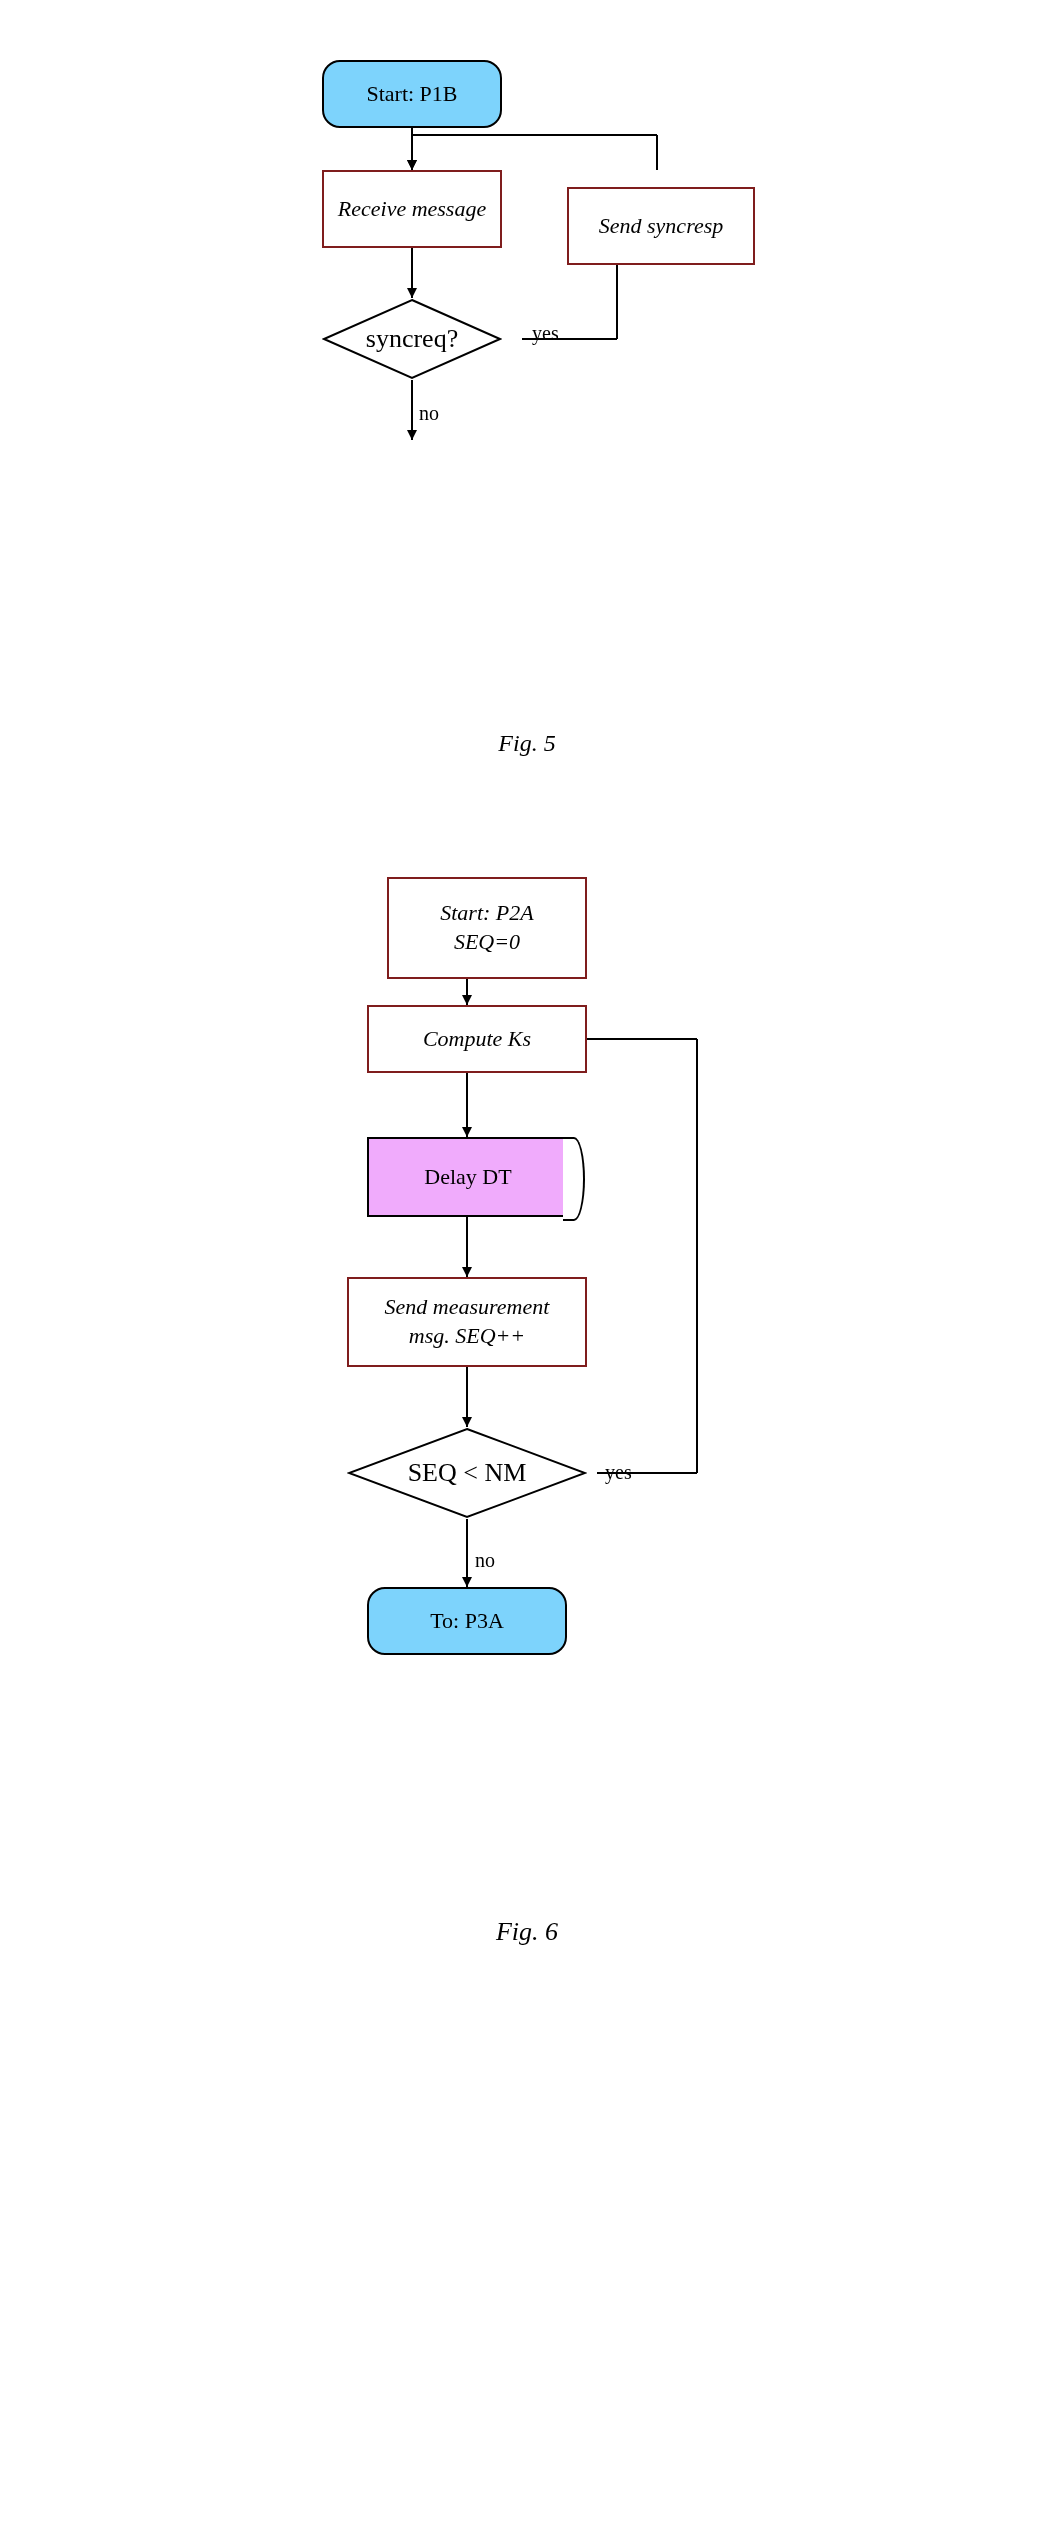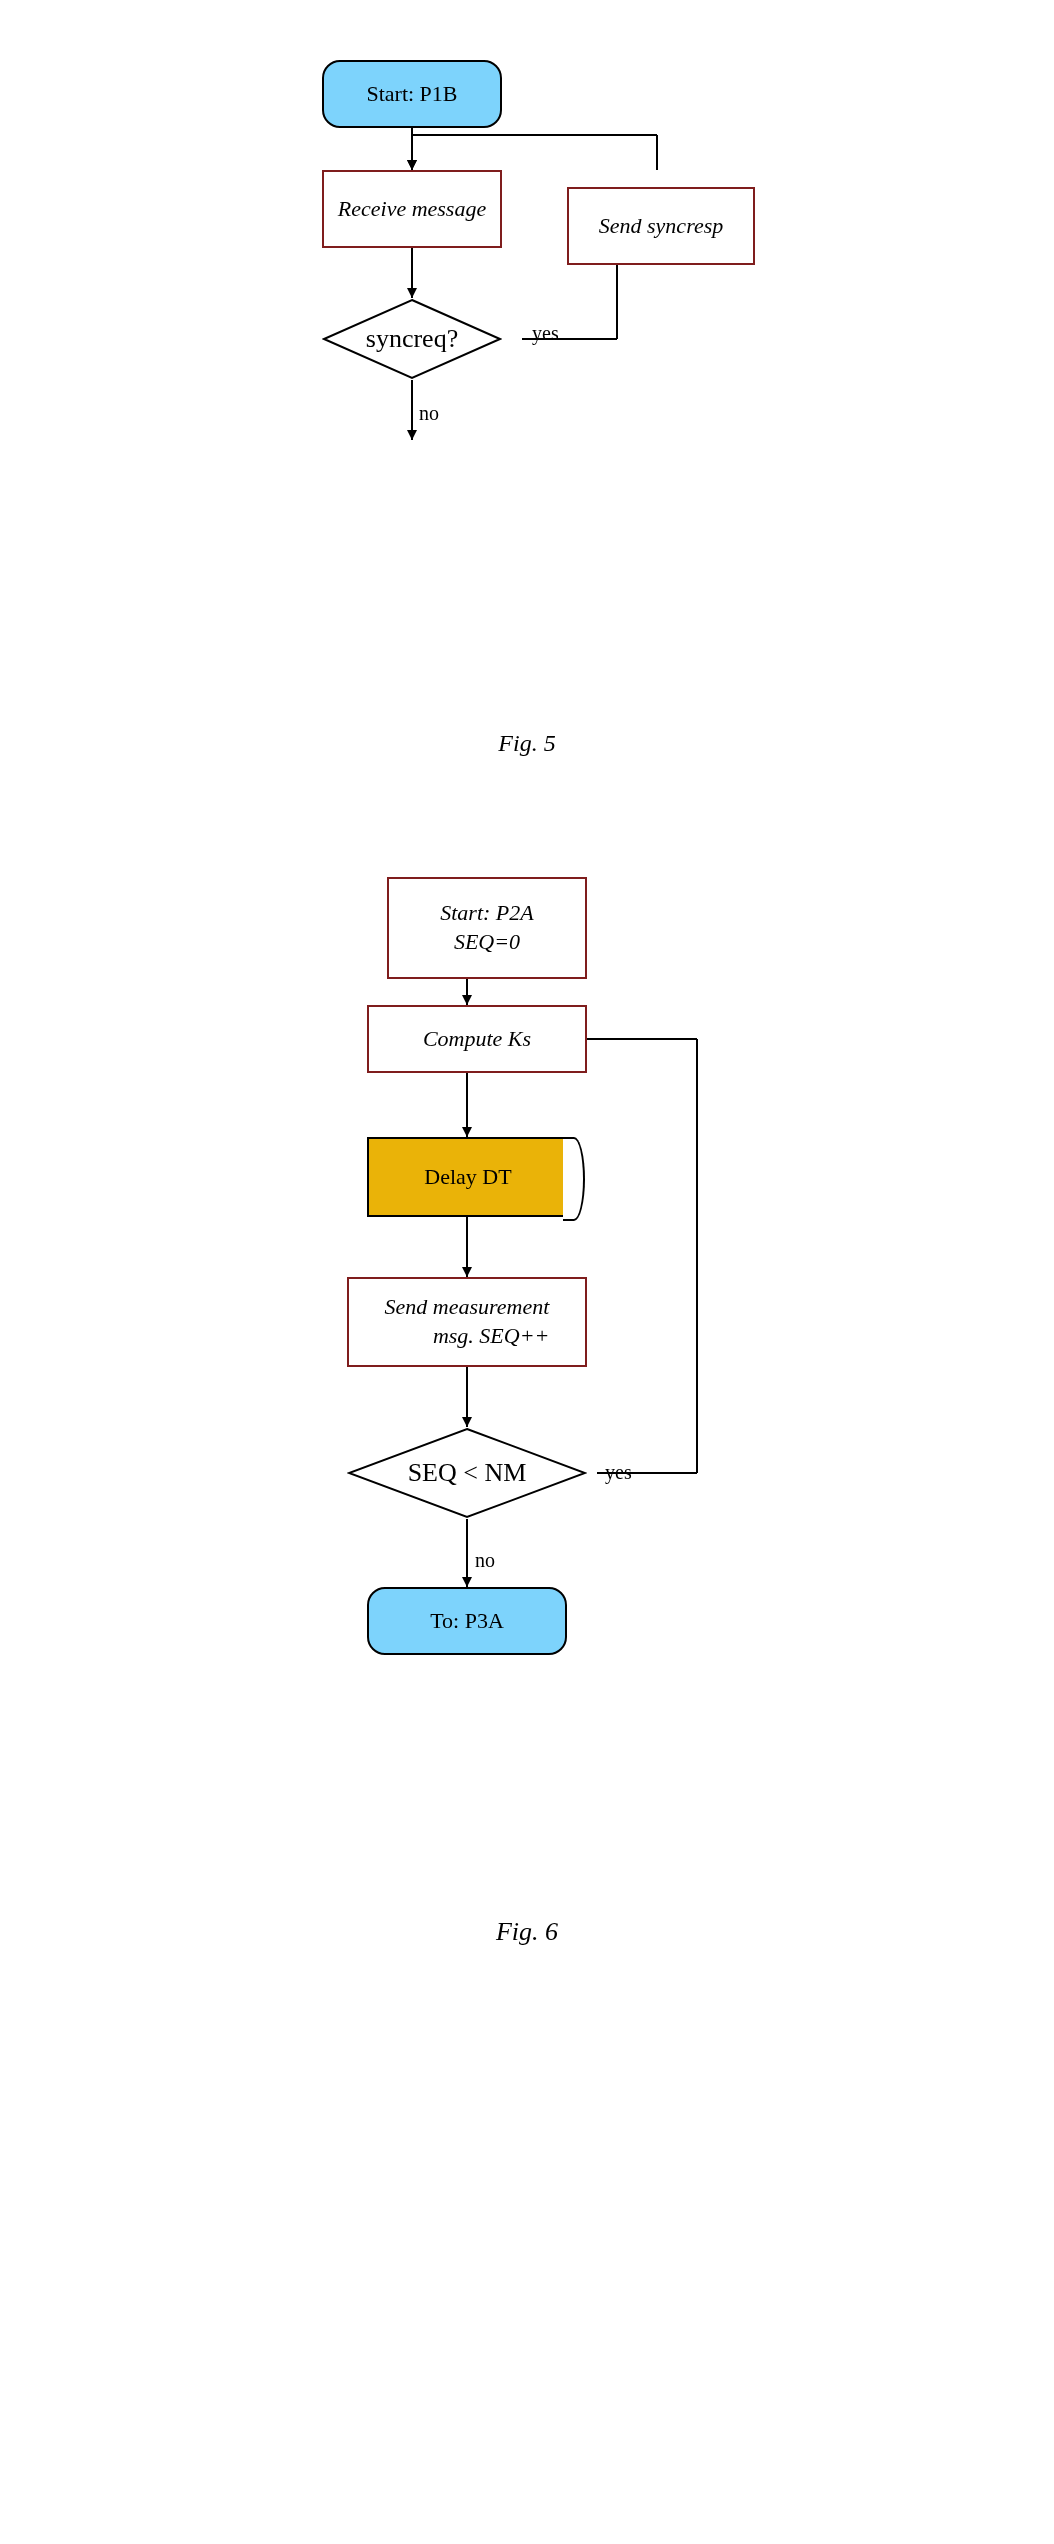--- a/index.html
+++ b/index.html
@@ -76,21 +76,21 @@
       pointer-events: none;
     }
     .node {
       position: absolute;
     }
 
     
     .delay-box {
       border: 2px solid #000;
       border-right: none;
-      background: #eab308;
+      background: #f0abfc;
       display: flex;
       align-items: center;
       justify-content: center;
       text-align: center;
       font-size: 22px;
       line-height: 1.3;
       position: relative;
     }
     .delay-box::after {
       content: '';
@@ -198,21 +198,21 @@
     </div>
 
     <div class="node rect-box" style="left:130px; top:148px; width:220px; height:68px;">
       <span>Compute Ks</span>
     </div>
 
     <div class="node delay-box" style="left:130px; top:280px; width:200px; height:80px;">
       <span>Delay DT</span>
     </div>
 
-    <div class="node rect-box" style="left:110px; top:420px; width:240px; height:90px;text-align:right;">
+    <div class="node rect-box" style="left:110px; top:420px; width:240px; height:90px;">
       <span style="white-space:pre-line;">Send measurement
 msg. SEQ++</span>
     </div>
 
     <div class="node diamond" style="left:110px; top:570px; width:240px; height:92px;">
       <svg viewBox="0 0 240 92" width="240" height="92">
         <polygon points="120,2 238,46 120,90 2,46" fill="white" stroke="black" stroke-width="2"></polygon>
       </svg>
       <span class="diamond-label">SEQ &lt; NM</span>
     </div>

